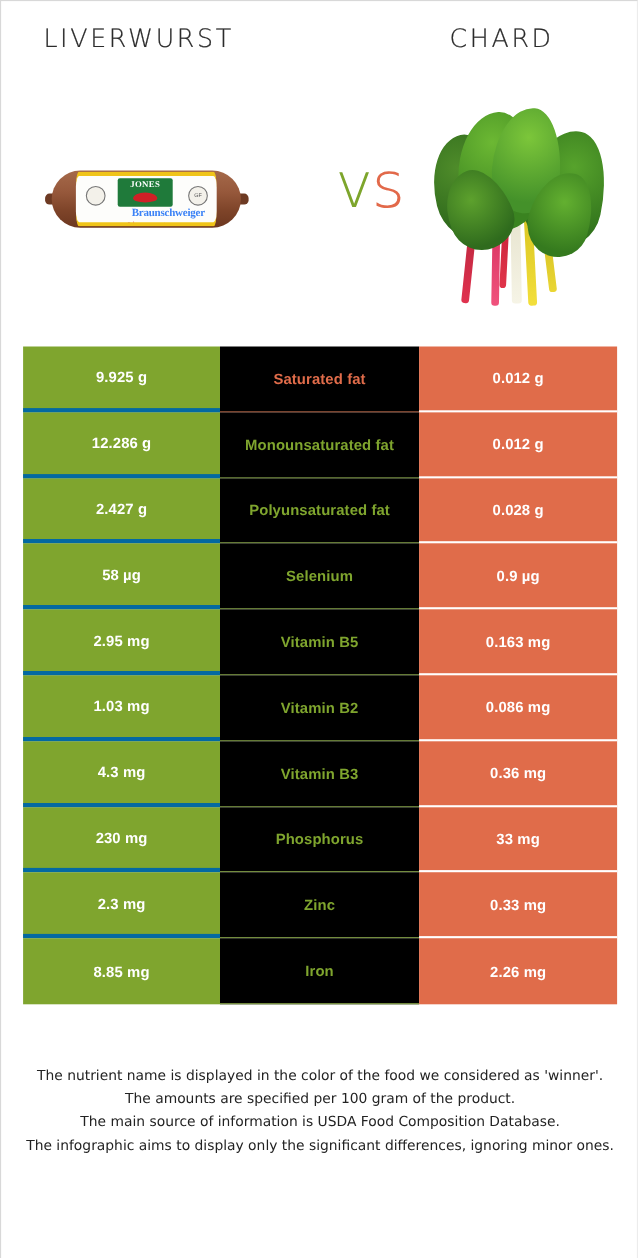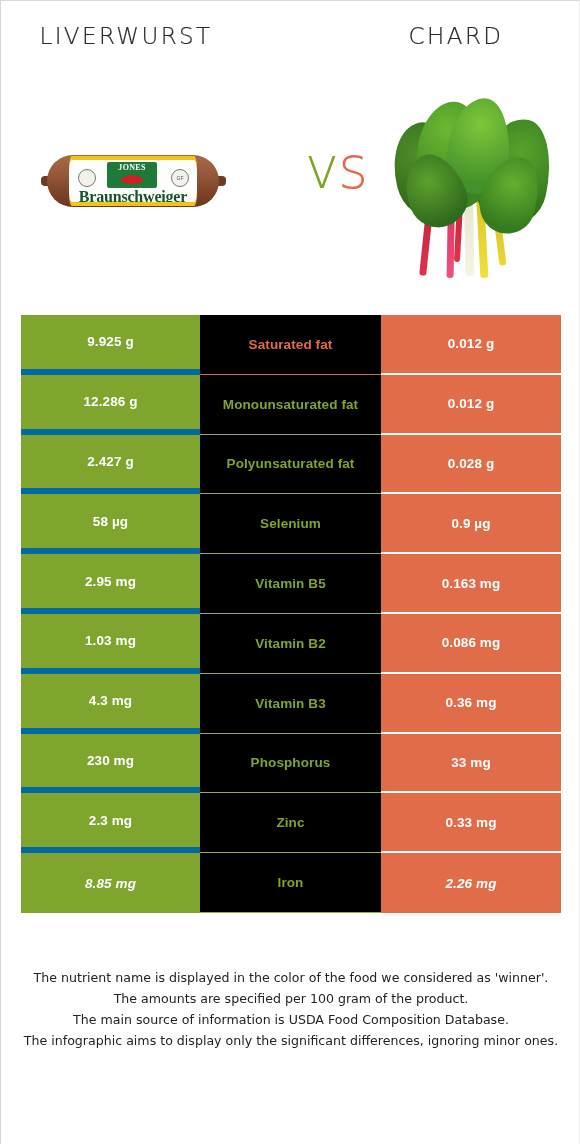--- a/index.html
+++ b/index.html
@@ -146,23 +146,24 @@
   }
   .lbl-seal.a { left: 9px; }
   .lbl-seal.b { right: 8px; }
   .lbl-name {
     position: absolute;
     left: 0; top: 28px;
     width: 128px;
     text-align: center;
     font-family: "Liberation Serif", serif;
     font-weight: 700;
-    font-size: 16px;
-    color: #14532d;
+    font-size: 10px;
+    color: #3b82f6;
     letter-spacing: -0.2px;
+    padding-left: 20px;
   }
   .lbl-sub {
     position: absolute;
     left: 0; top: 40px;
     width: 128px;
     text-align: center;
     font-family: "Liberation Serif", serif;
     font-style: italic;
     font-weight: 700;
     font-size: 7px;
@@ -200,38 +201,38 @@
     justify-content: center;
     box-sizing: border-box;
     font-size: 13.5px;
     font-weight: 700;
     letter-spacing: 0.1px;
   }
   .cell-left {
     width: 179px;
     background: #7fa52e;
     color: #ffffff;
-    border-bottom: 6px solid #0369a1;
+    border-bottom: 4px solid #0369a1;
   }
   .cell-right {
     width: 180px;
     background: #e06c4a;
     color: #ffffff;
     border-bottom: 2px solid #ffffff;
   }
   .cell-mid {
     width: 181px;
     background: #000000;
     font-size: 13.5px;
     font-weight: 700;
   }
   .cell-mid.win-green { border-bottom: 1px solid #8fae4e; color: #7fa52e; }
   .cell-mid.win-orange { border-bottom: 1px solid #c9714f; color: #e06c4a; }
   .row:last-child .cell-left,
-  .row:last-child .cell-right { border-bottom: none; font-style: italic; }
+  .row:last-child .cell-right { border-bottom: none; }
 
   
   .footer {
     position: absolute;
     left: 0;
     top: 966px;
     width: 580px;
     padding: 0 12px;
     box-sizing: border-box;
     text-align: center;

